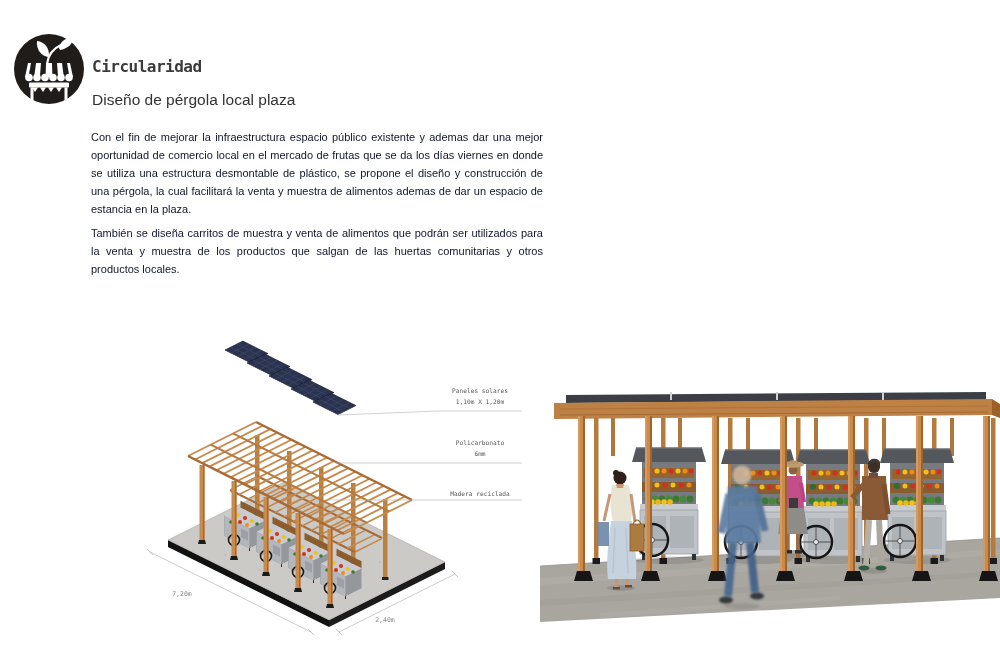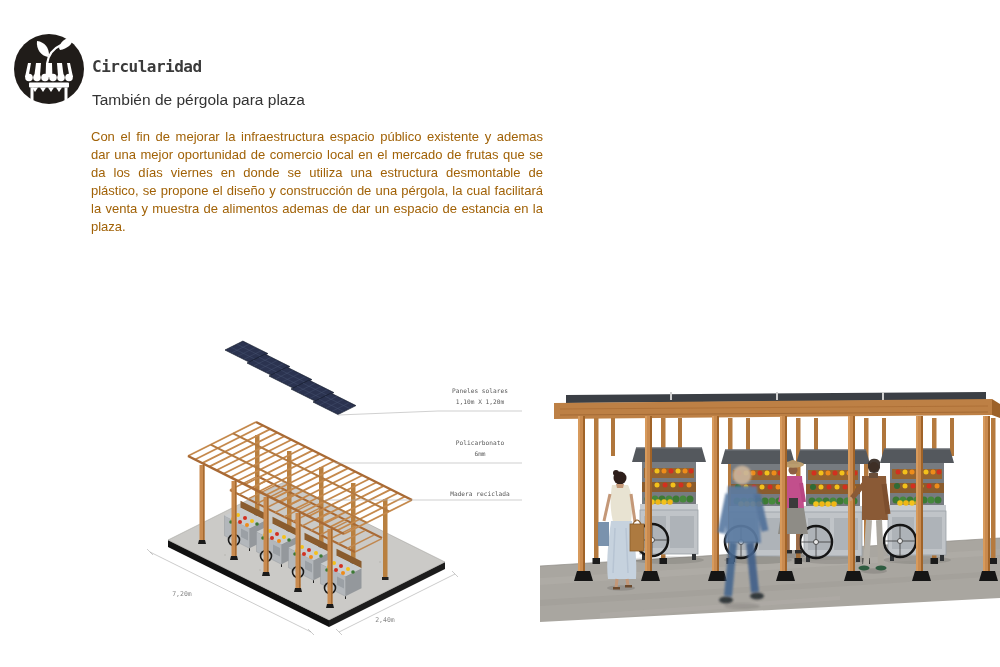--- a/index.html
+++ b/index.html
@@ -9,21 +9,21 @@
   }
   .abs{position:absolute;}
   #brand-icon{left:14px;top:34px;width:70px;height:70px;}
   #title{
     left:92px;top:57px;font-family:"DejaVu Sans Mono",monospace;
     font-weight:bold;font-size:16px;color:#3a3a3a;letter-spacing:-0.5px;
   }
   #subtitle{left:92px;top:91px;font-size:15.5px;color:#333;}
   #paragraphs{left:91px;top:128px;width:452px;}
   #paragraphs p{
-    margin:0;font-size:13px;line-height:18px;color:#a16207;
+    margin:0;font-size:11px;line-height:18px;color:#0f172a;
     text-align:justify;
   }
   #paragraphs p + p{margin-top:6px;}
   #diagram{left:130px;top:330px;width:400px;height:332px;}
   #render{left:540px;top:388px;width:460px;height:279px;}
   svg text.annot{
     font-family:"DejaVu Sans Mono",monospace;font-size:6.2px;fill:#5a5a5a;
   }
   svg text.dim{
     font-family:"DejaVu Sans Mono",monospace;font-size:6.5px;fill:#888;
@@ -59,24 +59,25 @@
       <path d="M26,53.5 L32,53.5 L29,58 Z" fill="#ffffff"></path>
       <path d="M34,53.5 L40,53.5 L37,58 Z" fill="#ffffff"></path>
       <path d="M42,53.5 L48,53.5 L45,58 Z" fill="#ffffff"></path>
       <rect x="16.5" y="53.5" width="3" height="12.5" fill="#ffffff"></rect>
       <rect x="50.5" y="53.5" width="3" height="12.5" fill="#ffffff"></rect>
     </g>
   </svg>
 </div>
 
 <div class="abs" id="title">Circularidad</div>
-<div class="abs" id="subtitle">También de pérgola para plaza</div>
+<div class="abs" id="subtitle">Diseño de pérgola local plaza</div>
 
 <div class="abs" id="paragraphs">
   <p>Con el fin de mejorar la infraestructura espacio público existente y ademas dar una mejor oportunidad de comercio local  en el mercado de frutas que se da los días viernes en donde se utiliza una estructura desmontable de plástico, se propone el diseño y construcción de una pérgola, la cual facilitará la venta y muestra de alimentos ademas de dar un espacio de estancia en la plaza.</p>
+  <p>También se diseña carritos de muestra y venta de alimentos que podrán ser utilizados para la venta y muestra de los productos que salgan de las huertas comunitarias y otros productos locales.</p>
 </div>
 
 <svg class="abs" id="diagram" viewBox="0 0 400 332">
   <defs>
     <g id="spanel">
       <polygon points="0,0 25,12.5 42.9,3.6 17.9,-8.9" fill="#2b3350" stroke="#161c2c" stroke-width="0.7"></polygon>
       <line x1="5.9" y1="-2.9" x2="30.9" y2="9.6" stroke="#44506e" stroke-width="0.5"></line>
       <line x1="11.8" y1="-5.9" x2="36.8" y2="6.6" stroke="#44506e" stroke-width="0.5"></line>
       <line x1="6.3" y1="3.1" x2="24.2" y2="-5.8" stroke="#44506e" stroke-width="0.5"></line>
       <line x1="12.5" y1="6.3" x2="30.4" y2="-2.6" stroke="#44506e" stroke-width="0.5"></line>

